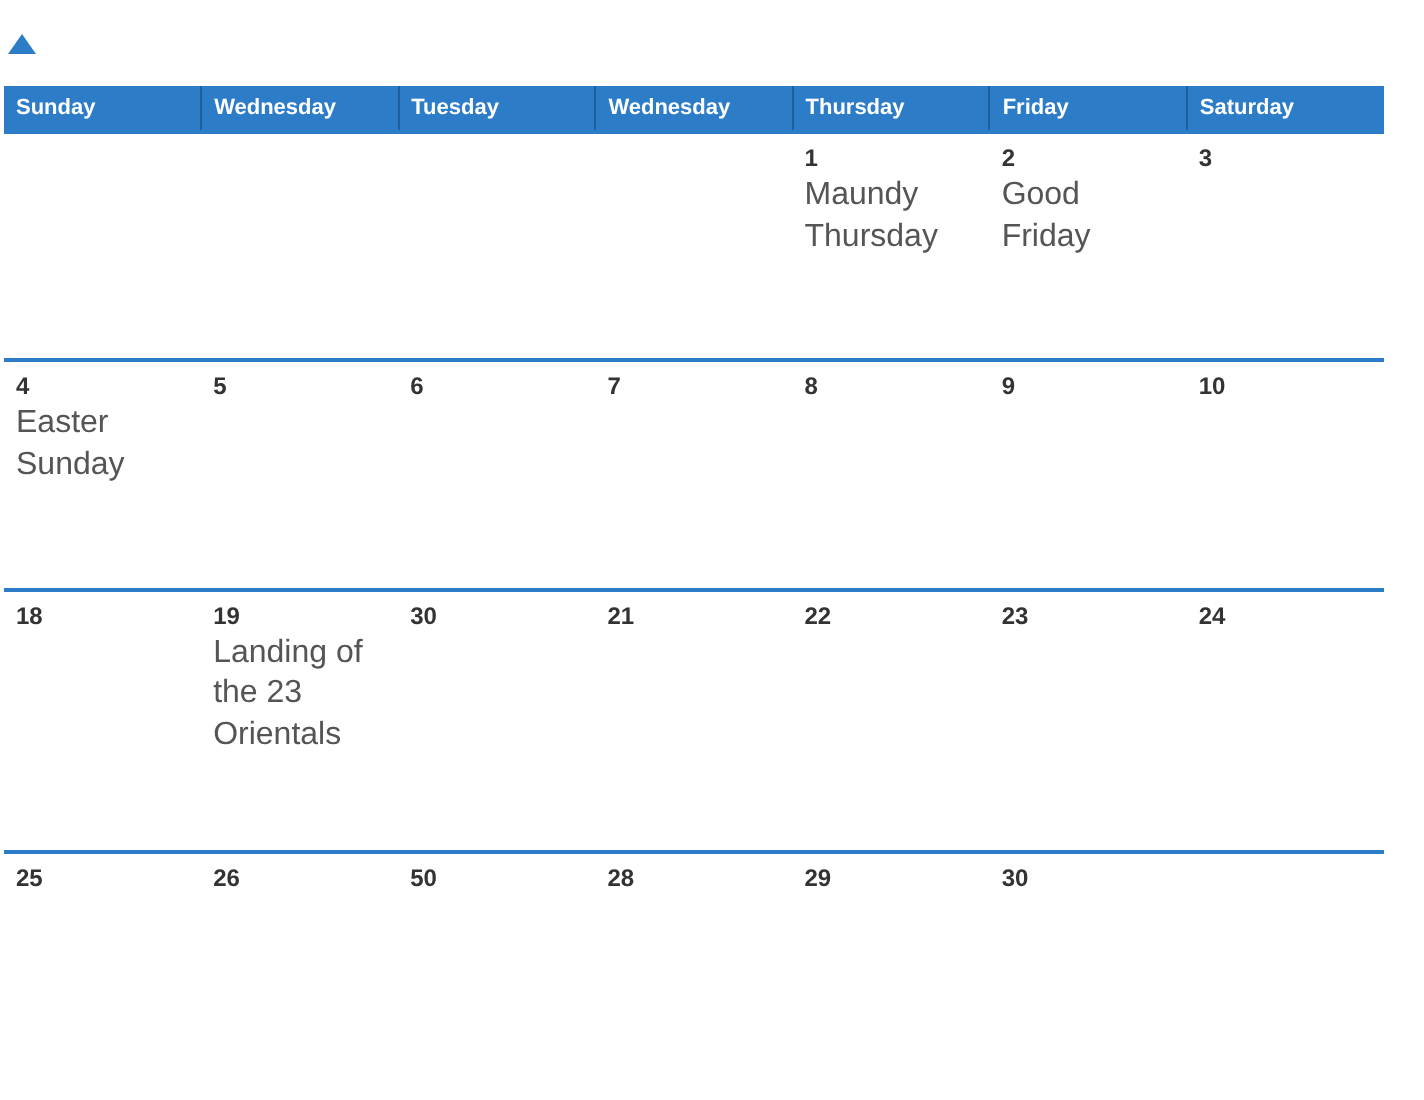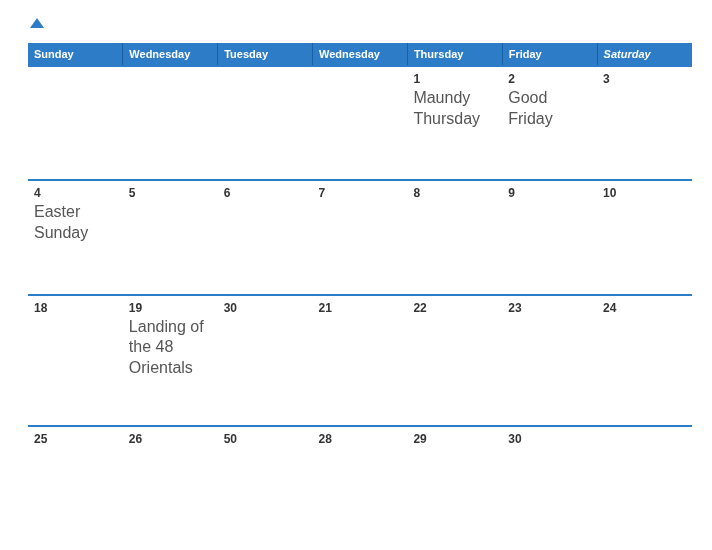--- a/index.html
+++ b/index.html
@@ -7,21 +7,21 @@
       width: 712px;
       height: 550px;
       background: #fff;
       font-family: Arial, sans-serif;
       overflow: hidden;
     }
 
     .page {
       width: 712px;
       height: 550px;
-      padding: 16px 20px 10px 28px;
+      padding: 16px 20px 10px 2px;
       display: flex;
       flex-direction: column;
     }
 
     
     .header {
       display: flex;
       align-items: center;
       justify-content: space-between;
       margin-bottom: 12px;
@@ -79,21 +79,20 @@
       color: #fff;
       font-size: 11px;
       font-weight: 600;
       text-align: left;
       padding: 5px 6px;
       border-right: 1px solid #1a5fa0;
     }
 
     .calendar-table thead tr th:last-child {
       border-right: none;
-      font-style: italic;
     }
 
     .calendar-table tbody tr {
       border-top: 2px solid #2c7cc7;
     }
 
     .calendar-table tbody tr td {
       vertical-align: top;
       padding: 5px 6px 4px 6px;
       width: calc(100% / 7);
@@ -177,21 +176,21 @@
             <span class="day-number">9</span>
           </td>
           <td>
             <span class="day-number">10</span>
           </td>
         </tr>
         <tr>
           <td>
             <span class="day-number">18</span>
           </td>
-          <td><span class="day-number">19</span><span class="holiday-name">Landing of the 48 Orientals</span></td>
+          <td><span class="day-number">19</span><span class="holiday-name">Landing of the 23 Orientals</span></td>
           <td>
             <span class="day-number">30</span>
           </td>
           <td>
             <span class="day-number">21</span>
           </td>
           <td>
             <span class="day-number">22</span>
           </td>
           <td>

